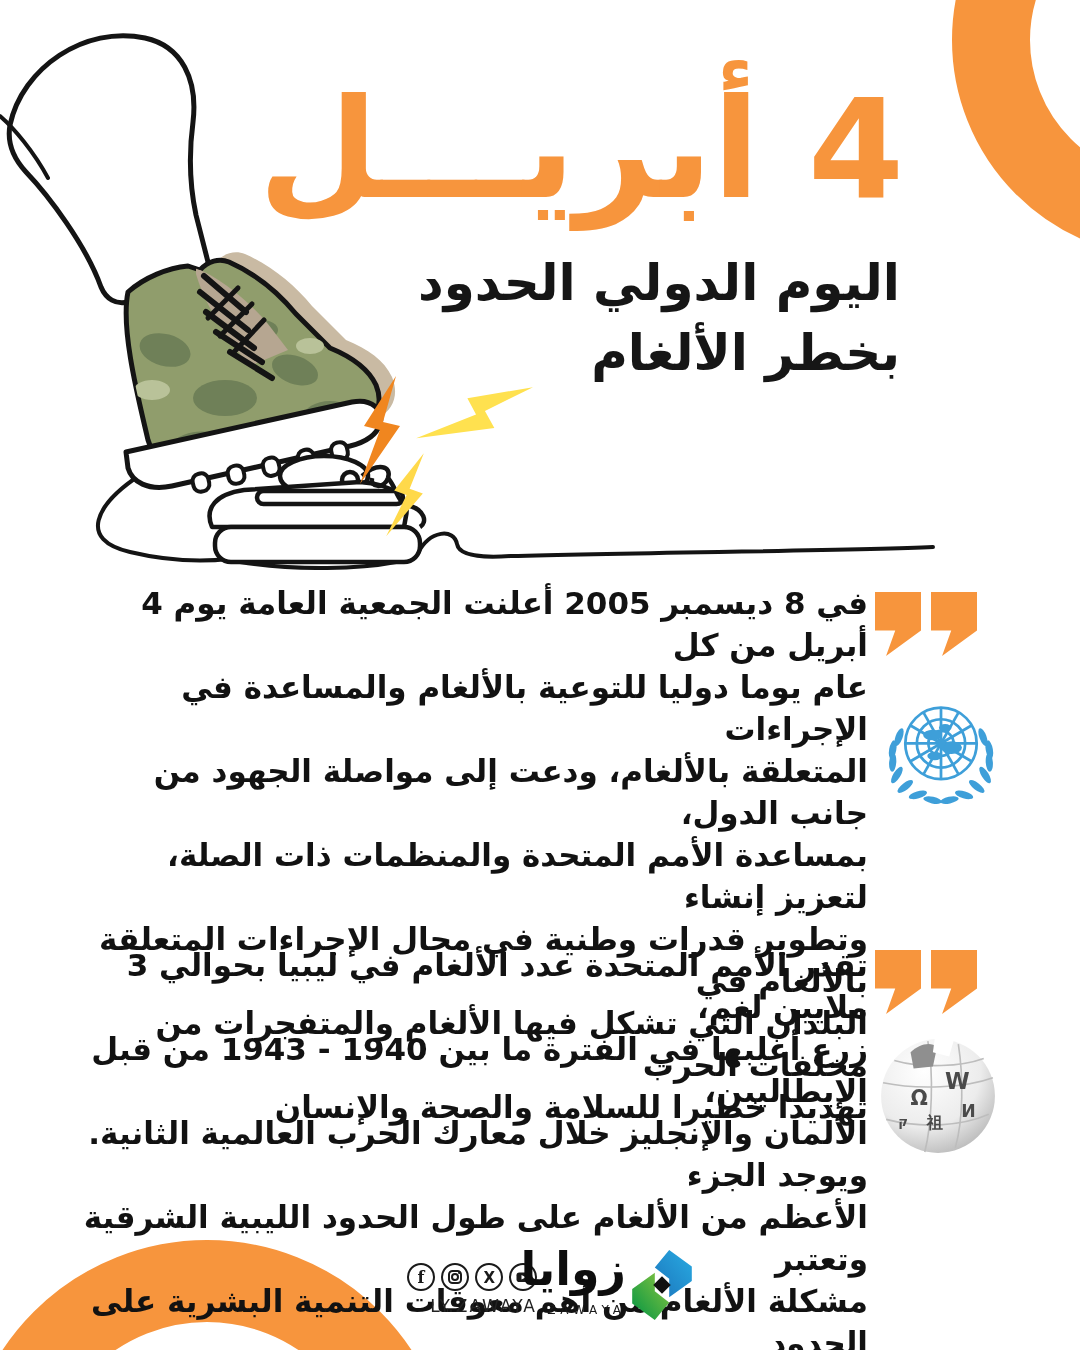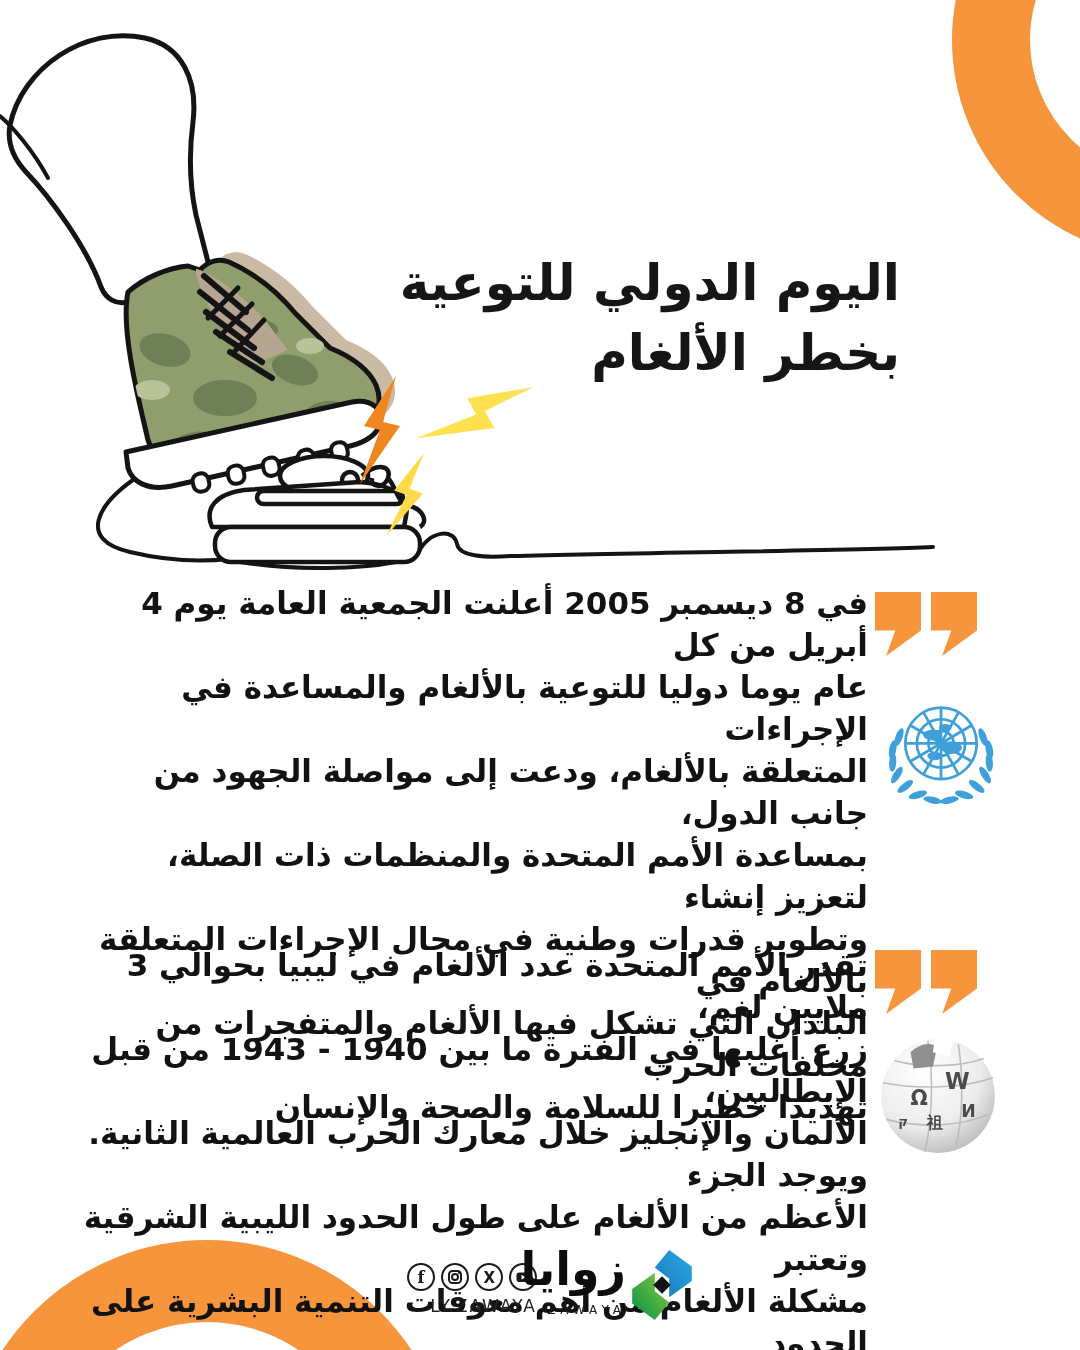--- a/index.html
+++ b/index.html
@@ -62,21 +62,22 @@
   .brand-mark{position:absolute;left:628px;top:1248px;width:68px;height:74px;}
 </style>
 </head>
 <body>
 
 <div class="page">
 
   <div class="ring top-right"></div>
   <div class="ring bottom-left"></div>
 
-  <div class="subtitle">اليوم الدولي للتوعية
+  <div class="date-title">4 أبريـــل</div>
+  <div class="subtitle">اليوم الدولي الحدود
 بخطر الألغام</div>
 
   <svg class="illustration" viewBox="0 0 1080 540" aria-hidden="true">
     <defs>
       <path id="bootP" d="M128,262 C145,247 168,238 188,236 L200,240 C208,231 219,228 229,232 C254,243 278,262 296,284 L330,318 C352,327 368,338 376,355 C383,372 378,388 362,396 L196,436 C172,441 154,432 148,410 C140,375 120,300 128,262 Z"></path>
       <clipPath id="bootClip">
           <use href="#bootP"></use>
         </clipPath>
       <polygon id="boltP" points="40,0 8,50 24,54 4,108 44,50 27,46"></polygon>
     </defs>

